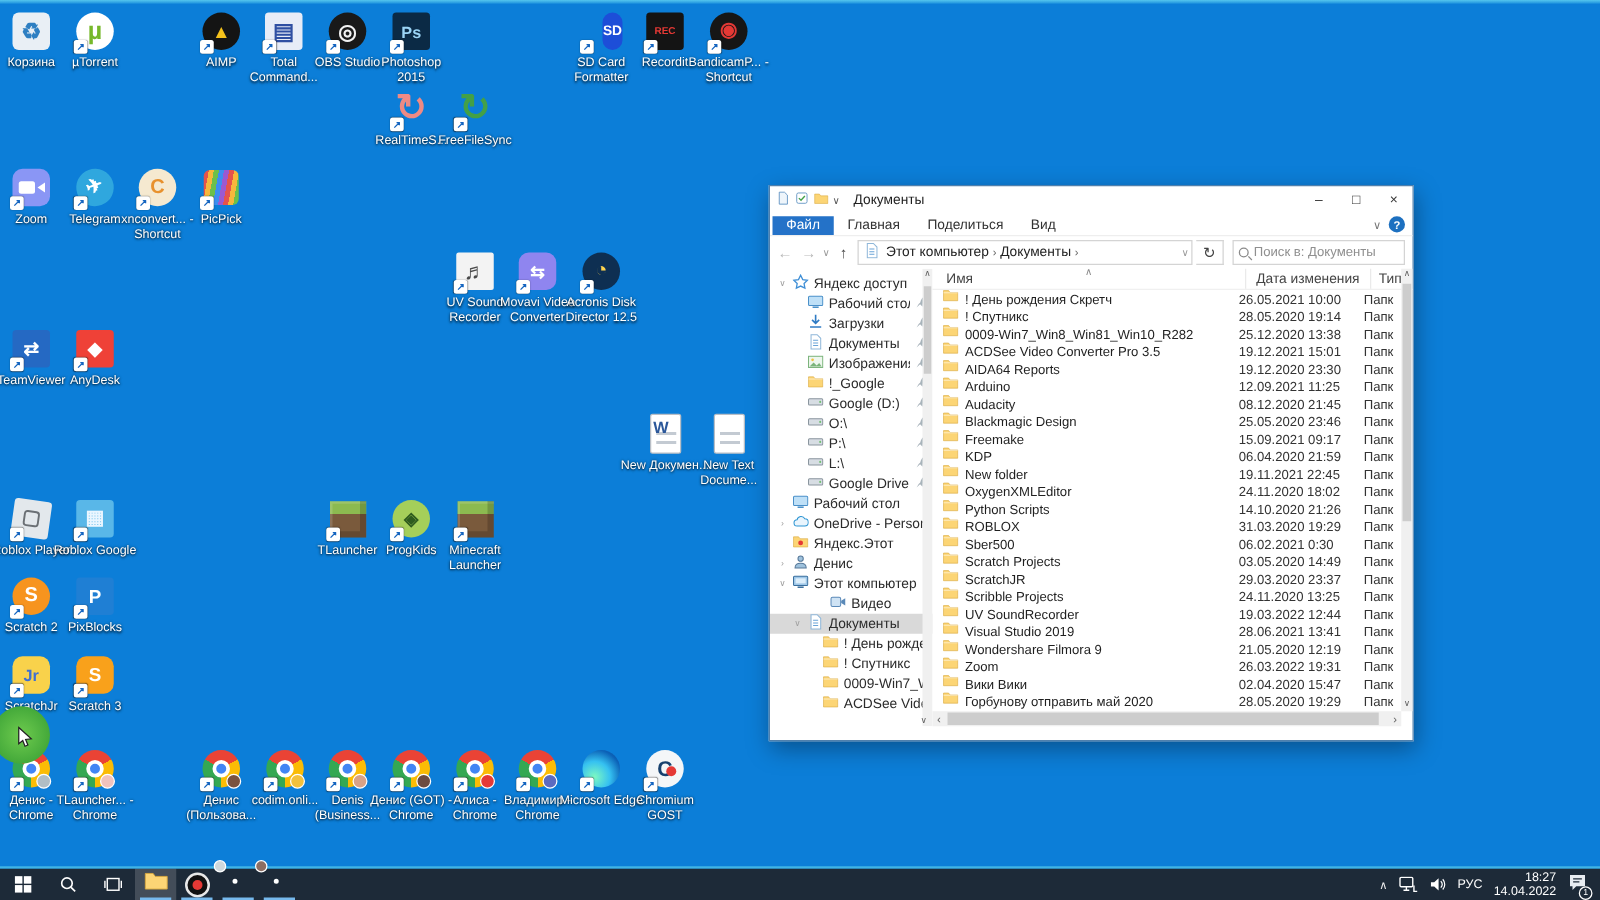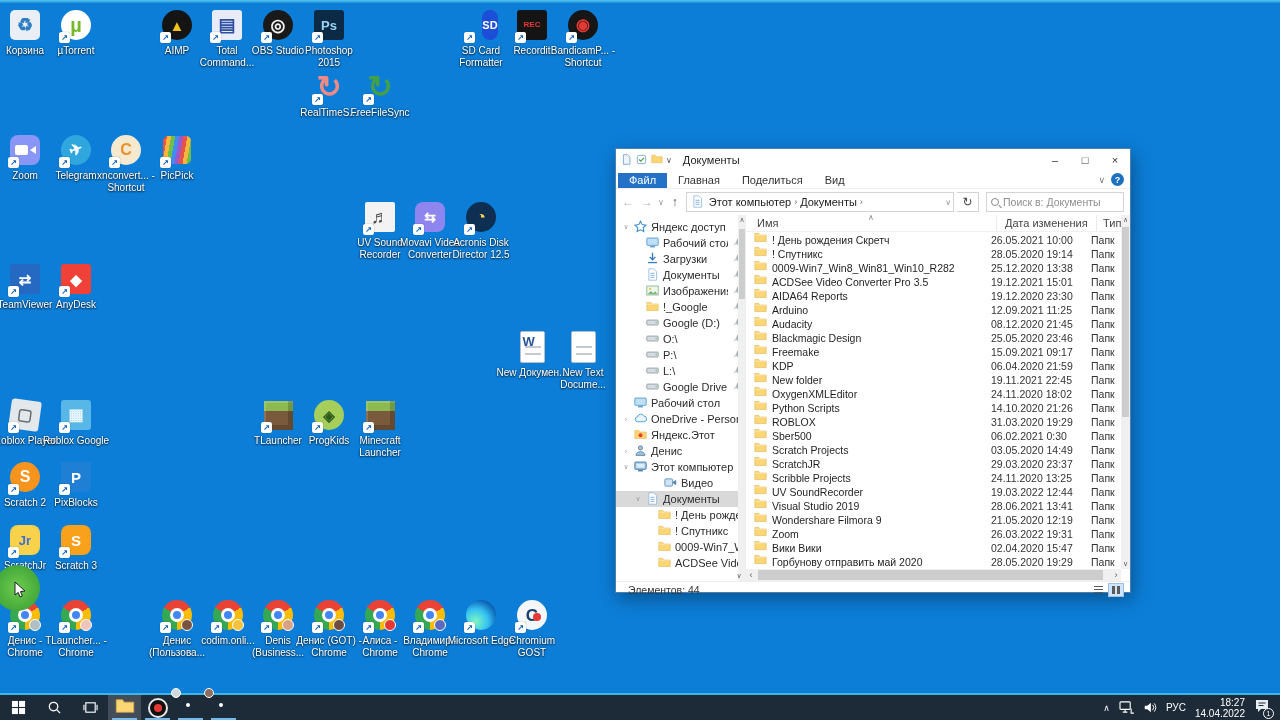--- a/index.html
+++ b/index.html
@@ -947,31 +947,20 @@
       <div class="hscroll">
         <span class="arr">‹</span>
         <span class="track">
             <span class="thumb"></span>
           </span>
         <span class="arr">›</span>
       </div>
     </div>
     <div class="navpane-bottom-arr">∨</div>
   </div>
-  <div class="statusbar">
-    <span>Элементов: 44</span>
-    <span class="sb-views">
-      <span class="sb-ic">
-          <span class="sb-lines"></span>
-        </span>
-      <span class="sb-ic active">
-          <span class="sb-grid"></span>
-        </span>
-    </span>
-  </div>
 </div>
 
 <div class="taskbar">
   <div class="tb-btn">
     <svg width="15" height="15" viewBox="0 0 16 16">
         <rect x="1" y="1" width="6.4" height="6.4" fill="#fff"></rect>
         <rect x="8.6" y="1" width="6.4" height="6.4" fill="#fff"></rect>
         <rect x="1" y="8.6" width="6.4" height="6.4" fill="#fff"></rect>
         <rect x="8.6" y="8.6" width="6.4" height="6.4" fill="#fff"></rect>
       </svg>

